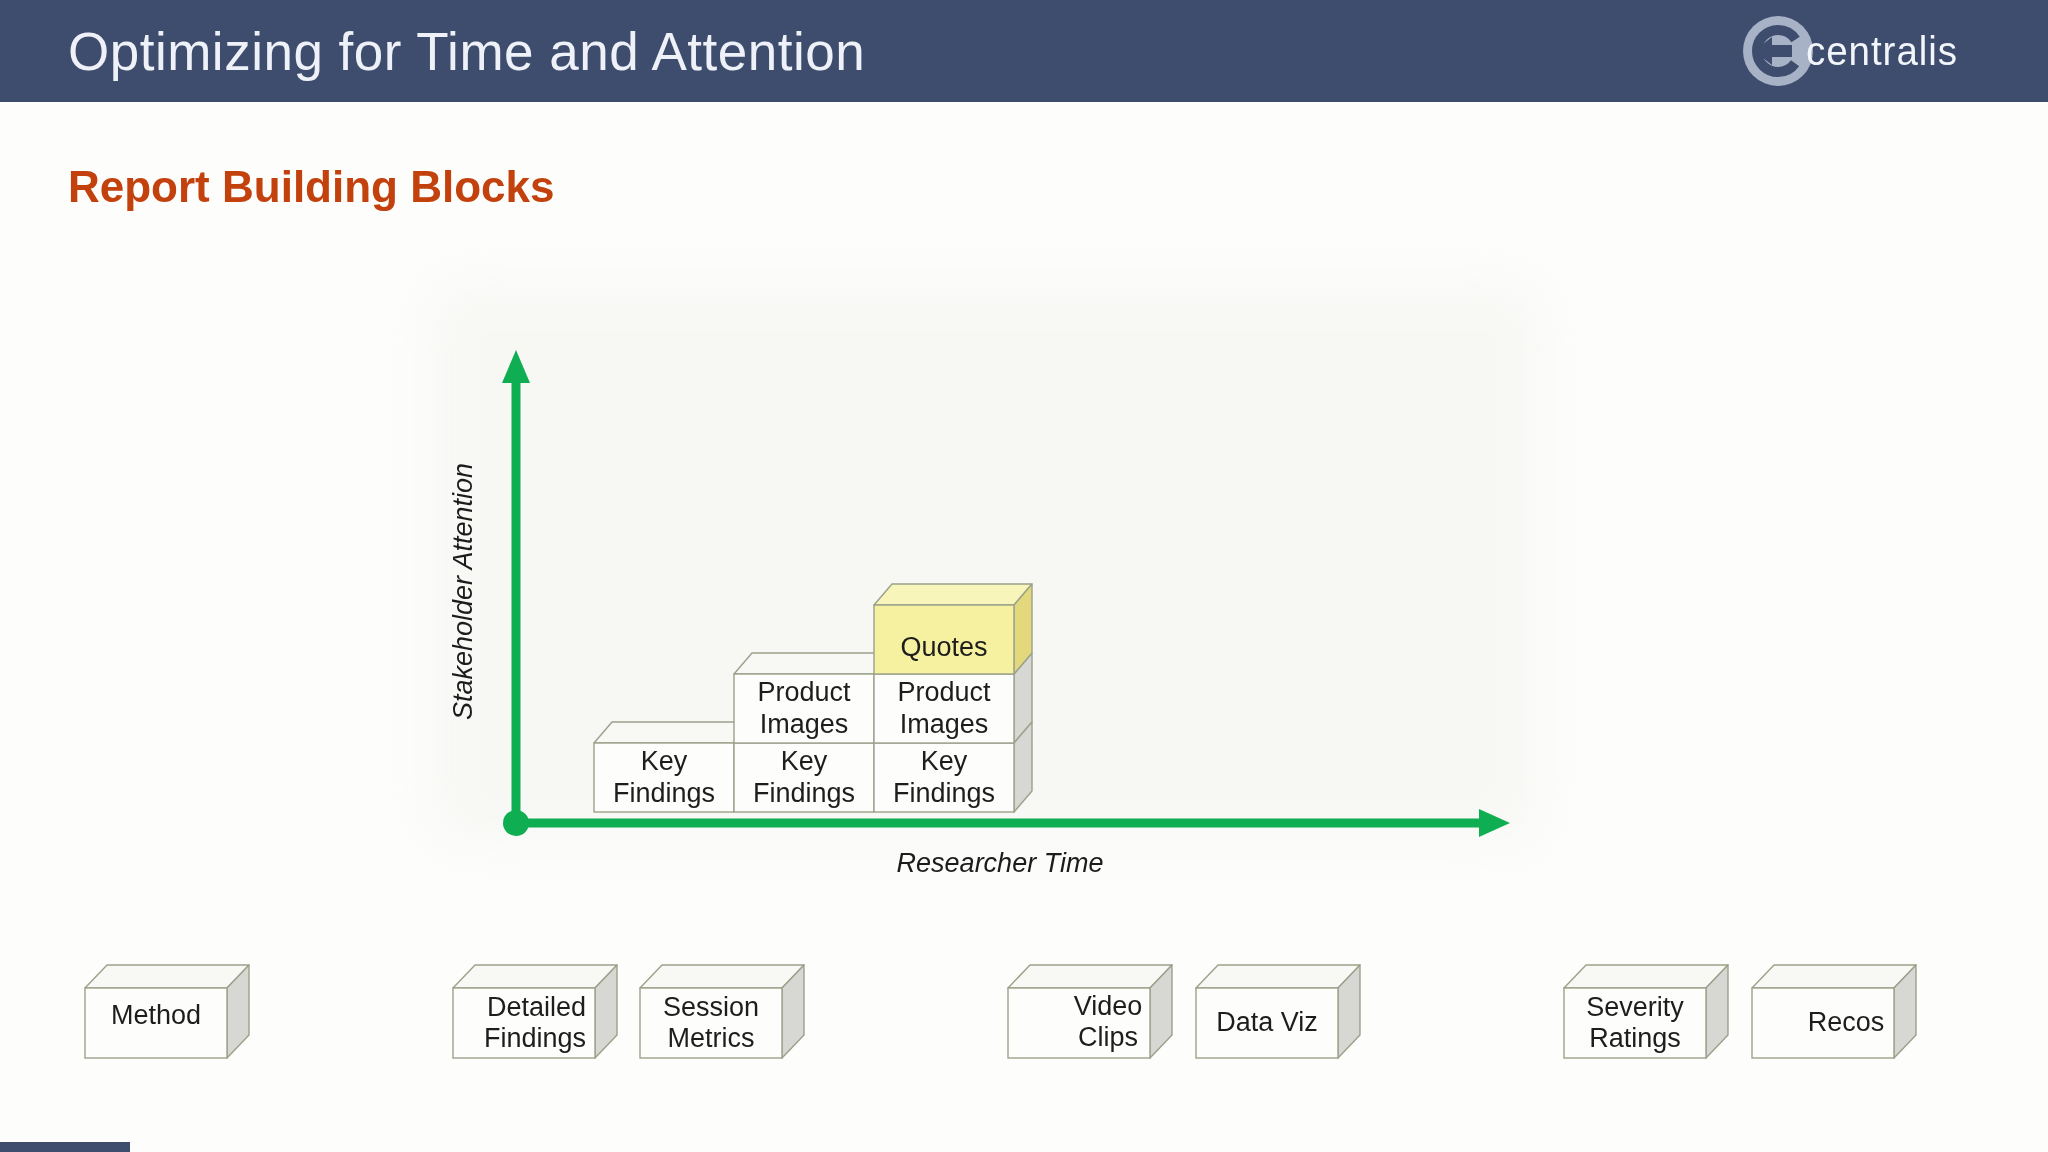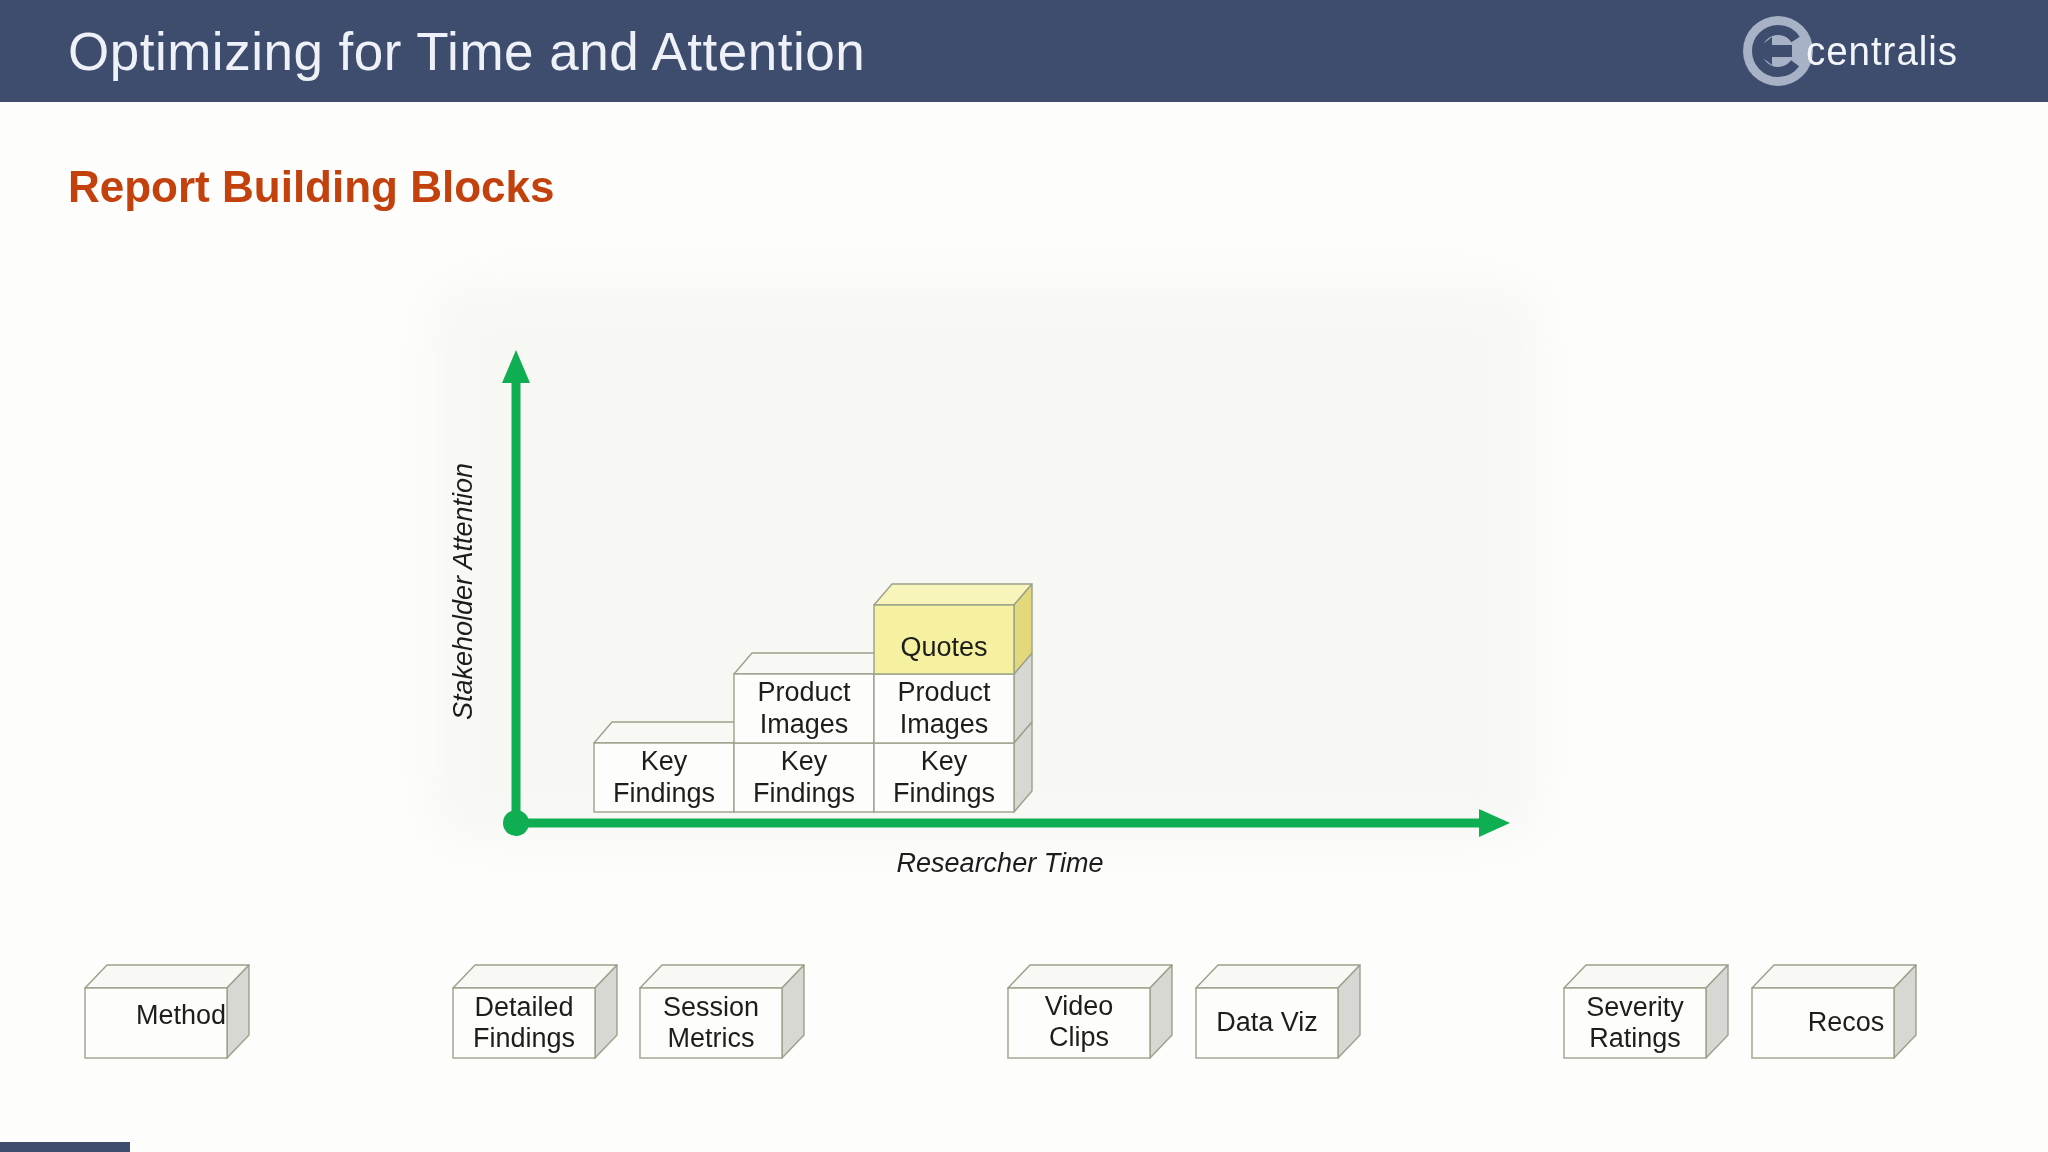--- a/index.html
+++ b/index.html
@@ -176,30 +176,30 @@
 <div class="block-label" style="left:874px;top:743px;width:140px;height:69px;">
     <span>Key Findings</span>
   </div>
 <div class="block-label" style="left:874px;top:674px;width:140px;height:69px;">
     <span>Product Images</span>
   </div>
 <div class="block-label" style="left:874px;top:605px;width:140px;height:69px;margin-top:8px;">
     <span>Quotes</span>
   </div>
 
-<div class="block-label" style="left:85px;top:988px;width:142px;height:56px;padding-left:25px;">
+<div class="block-label" style="left:85px;top:988px;width:142px;height:56px;">
     <span>Method</span>
   </div>
-<div class="block-label" style="left:453px;top:988px;width:142px;height:70px;">
+<div class="block-label" style="left:453px;top:988px;width:142px;height:70px;text-align:right;">
     <span>Detailed Findings</span>
   </div>
 <div class="block-label" style="left:640px;top:988px;width:142px;height:70px;">
     <span>Session Metrics</span>
   </div>
-<div class="block-label" style="left:1008px;top:988px;width:142px;height:68px;">
+<div class="block-label" style="left:1037px;top:988px;width:142px;height:68px;">
     <span>Video Clips</span>
   </div>
 <div class="block-label" style="left:1196px;top:988px;width:142px;height:70px;">
     <span>Data Viz</span>
   </div>
 <div class="block-label" style="left:1564px;top:988px;width:142px;height:70px;">
     <span>Severity Ratings</span>
   </div>
 <div class="block-label" style="left:1752px;top:988px;width:142px;height:70px;margin-left:23px;">
     <span>Recos</span>

